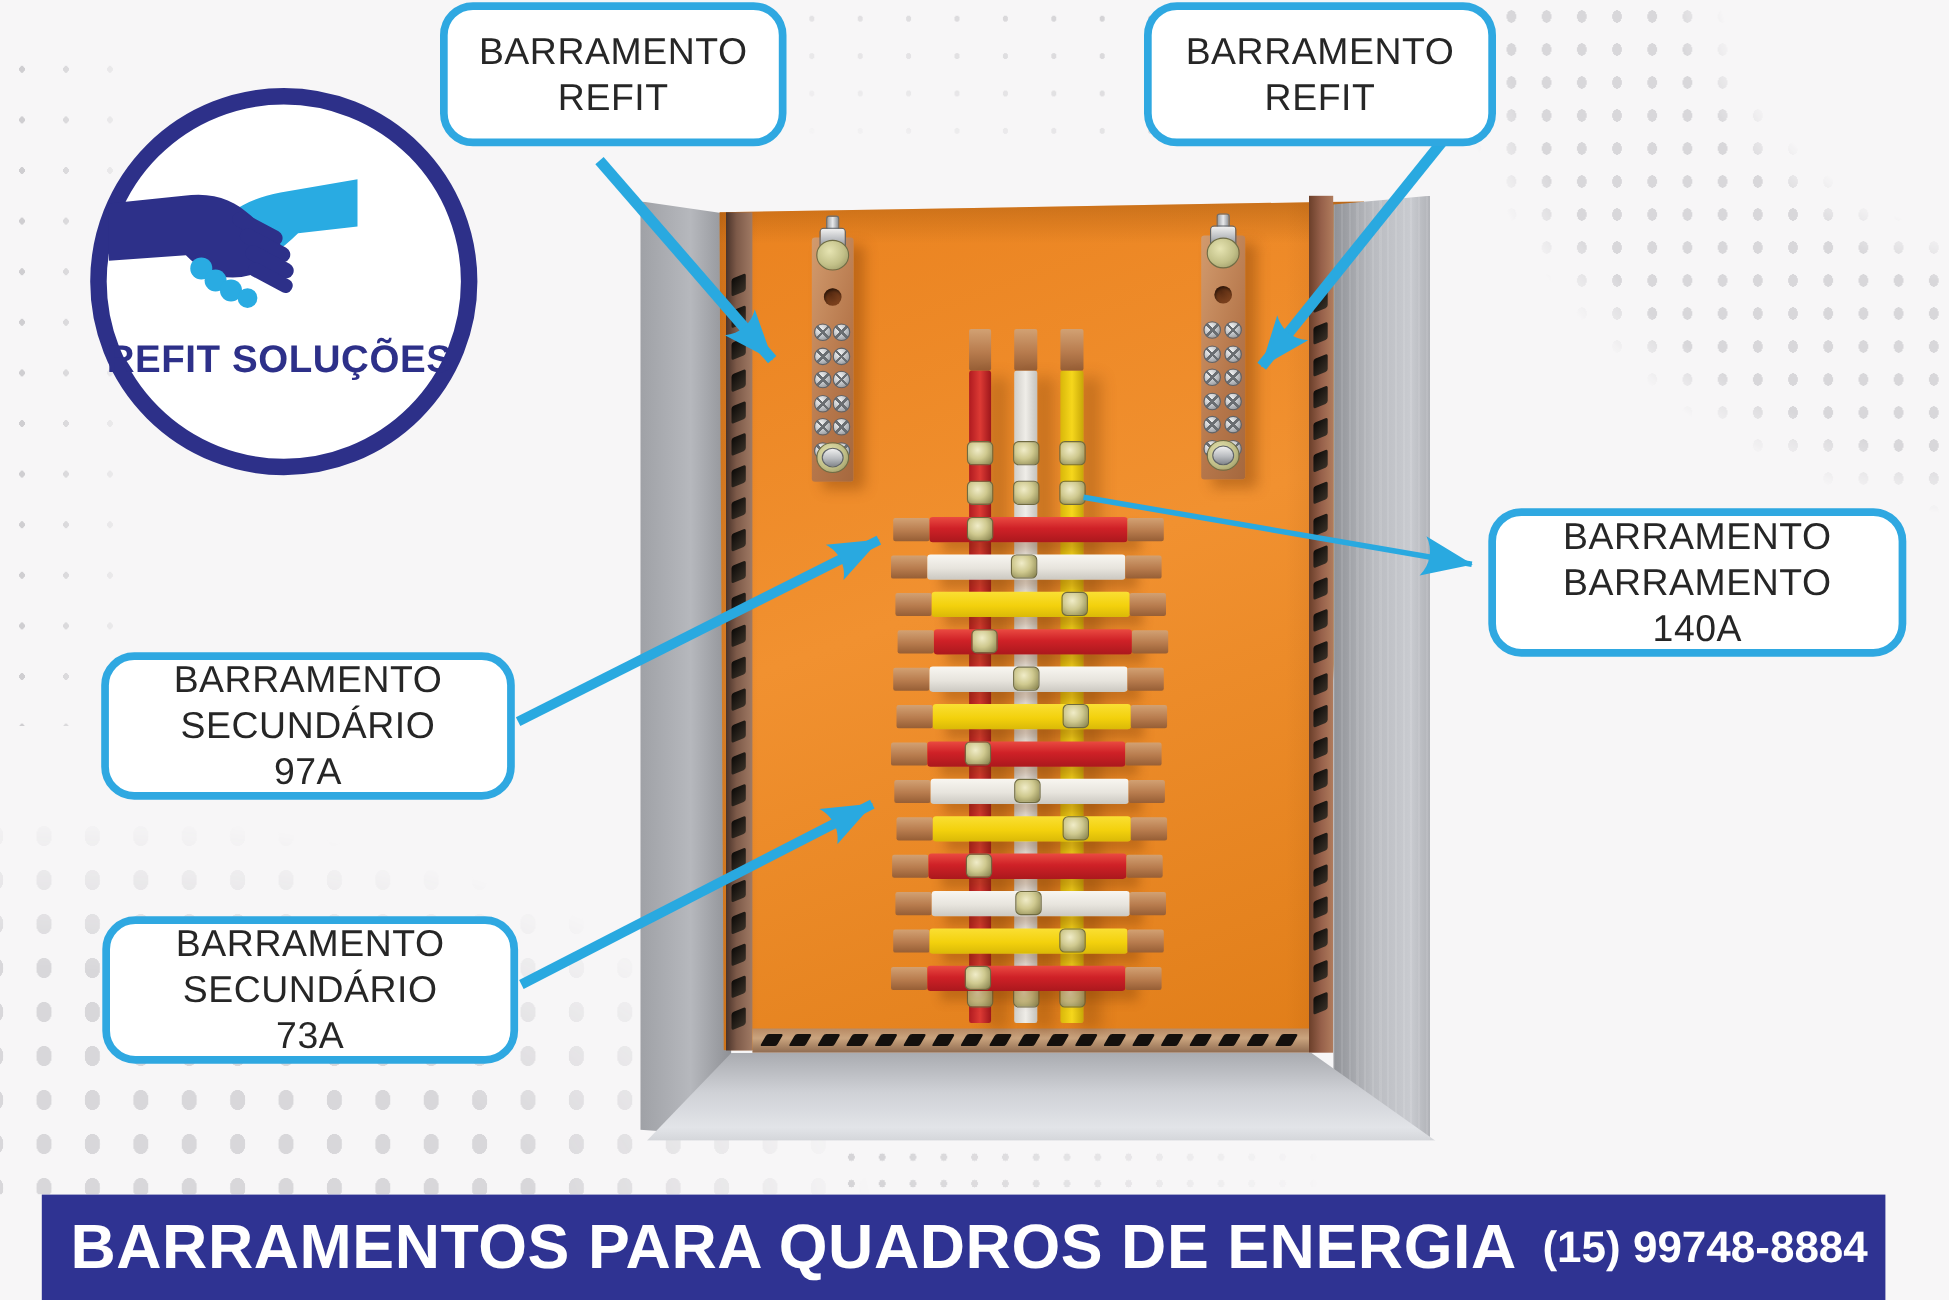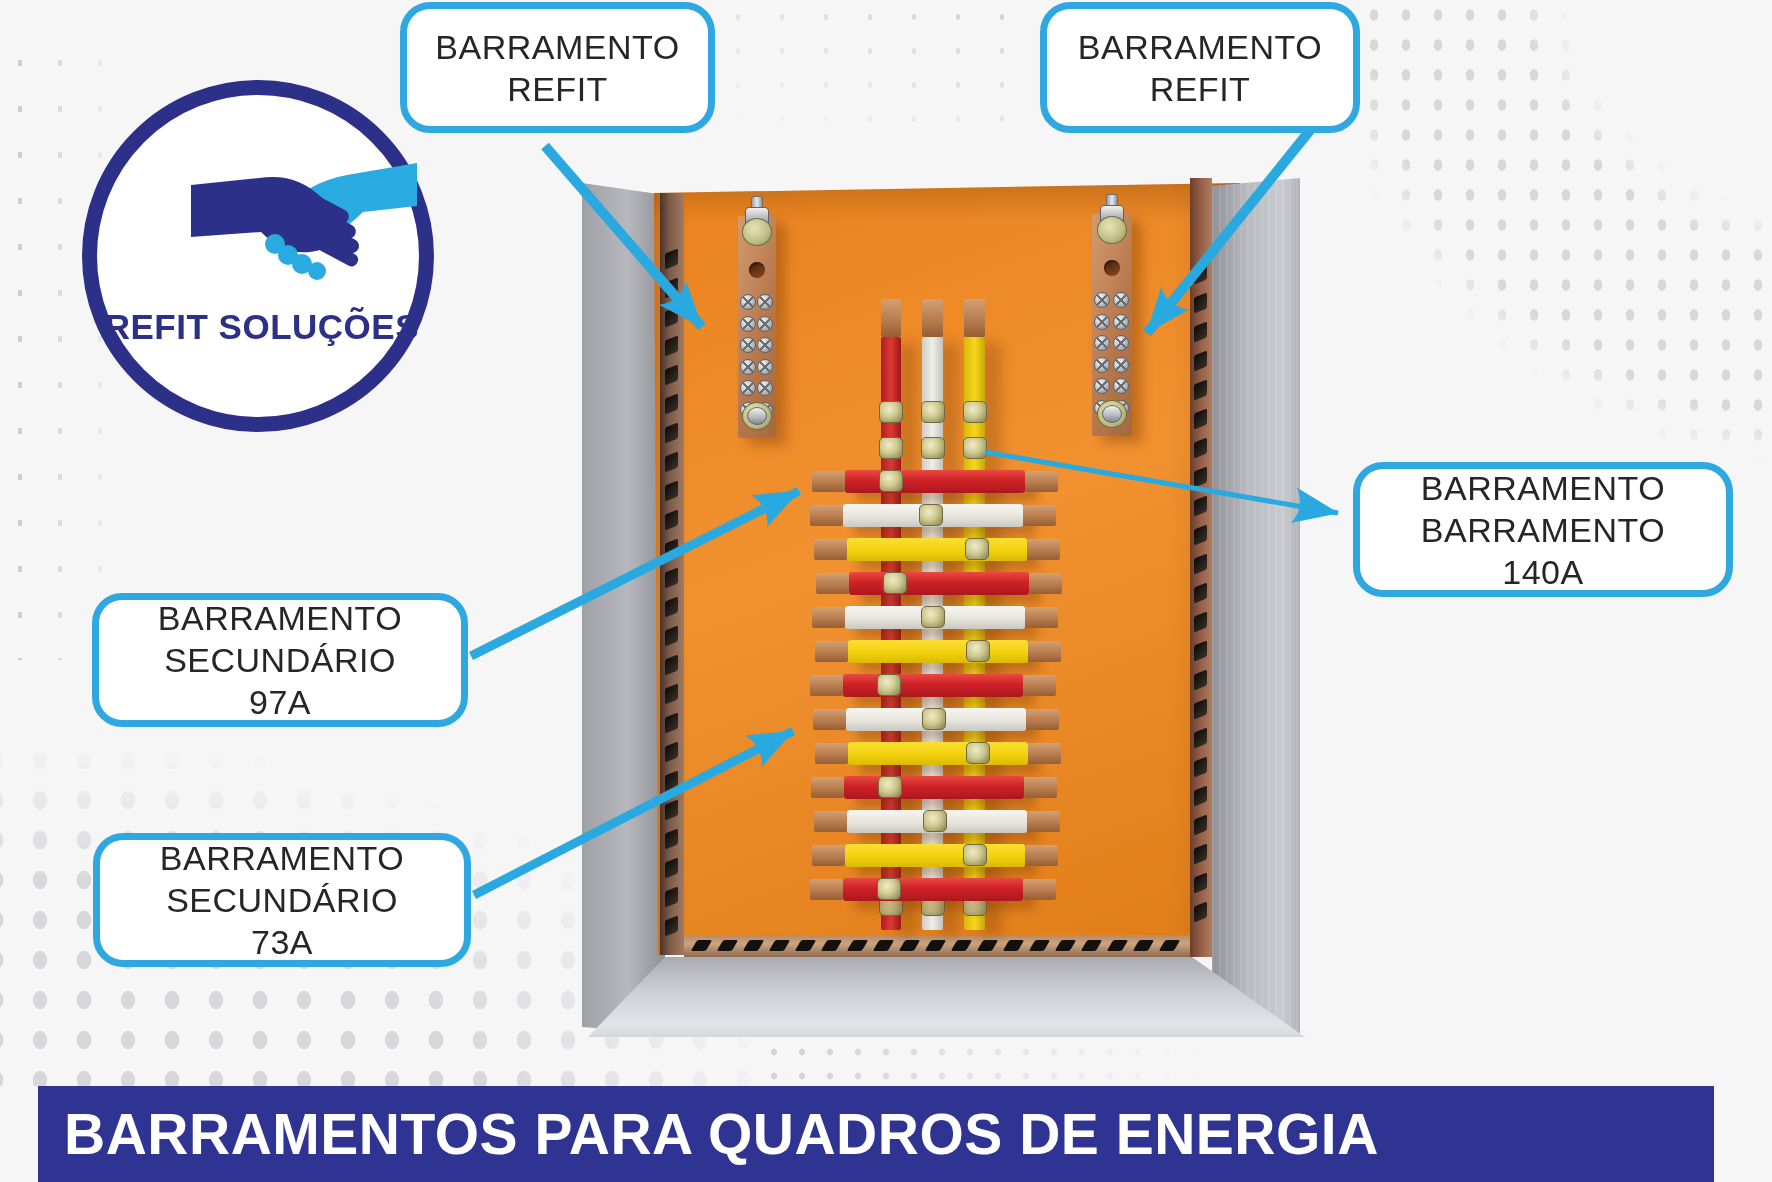--- a/index.html
+++ b/index.html
@@ -119,21 +119,21 @@
     font-size:34px;line-height:42px;color:var(--ink);letter-spacing:.5px;text-align:center;}
   #co-terra{left:400px;top:2px;width:315px;height:131px;}
   #co-neutro{left:1040px;top:2px;width:320px;height:131px;}
   #co-principal{left:1353px;top:462px;width:380px;height:135px;}
   #co-sec97{left:92px;top:593px;width:376px;height:134px;}
   #co-sec73{left:93px;top:833px;width:378px;height:134px;}
 
   
   #logo{position:absolute;left:82px;top:80px;width:352px;height:352px;border-radius:50%;
     background:#fff;border:15px solid var(--logo-navy);
-    display:flex;flex-direction:column;align-items:flex-end;}
+    display:flex;flex-direction:column;align-items:flex-start;}
   #logo svg{margin-top:56px;}
   #logo-text{margin-top:16px;font-size:35px;font-weight:bold;color:var(--logo-navy);letter-spacing:.5px;}
 
   
   #footer{position:absolute;left:38px;top:1086px;width:1676px;height:96px;background:var(--navy);
     display:flex;justify-content:space-between;align-items:center;padding:0 16px 0 26px;color:#fff;}
   #footer-headline{font-size:57px;font-weight:bold;letter-spacing:.5px;white-space:nowrap;}
   #footer-contact{text-align:right;font-weight:bold;font-size:40px;line-height:43px;white-space:nowrap;}
 </style>
 </head>
@@ -420,16 +420,17 @@
         <circle cx="113" cy="113" r="10"></circle>
         <circle cx="128" cy="120" r="9"></circle>
       </g>
     </svg>
     <div id="logo-text">REFIT SOLUÇÕES</div>
   </div>
 
   <div id="footer">
     <div id="footer-headline">BARRAMENTOS PARA QUADROS DE ENERGIA</div>
     <div id="footer-contact">
+      <div>(15) 99748-8884</div>
     </div>
   </div>
 
 </div>
 
 </body></html>

